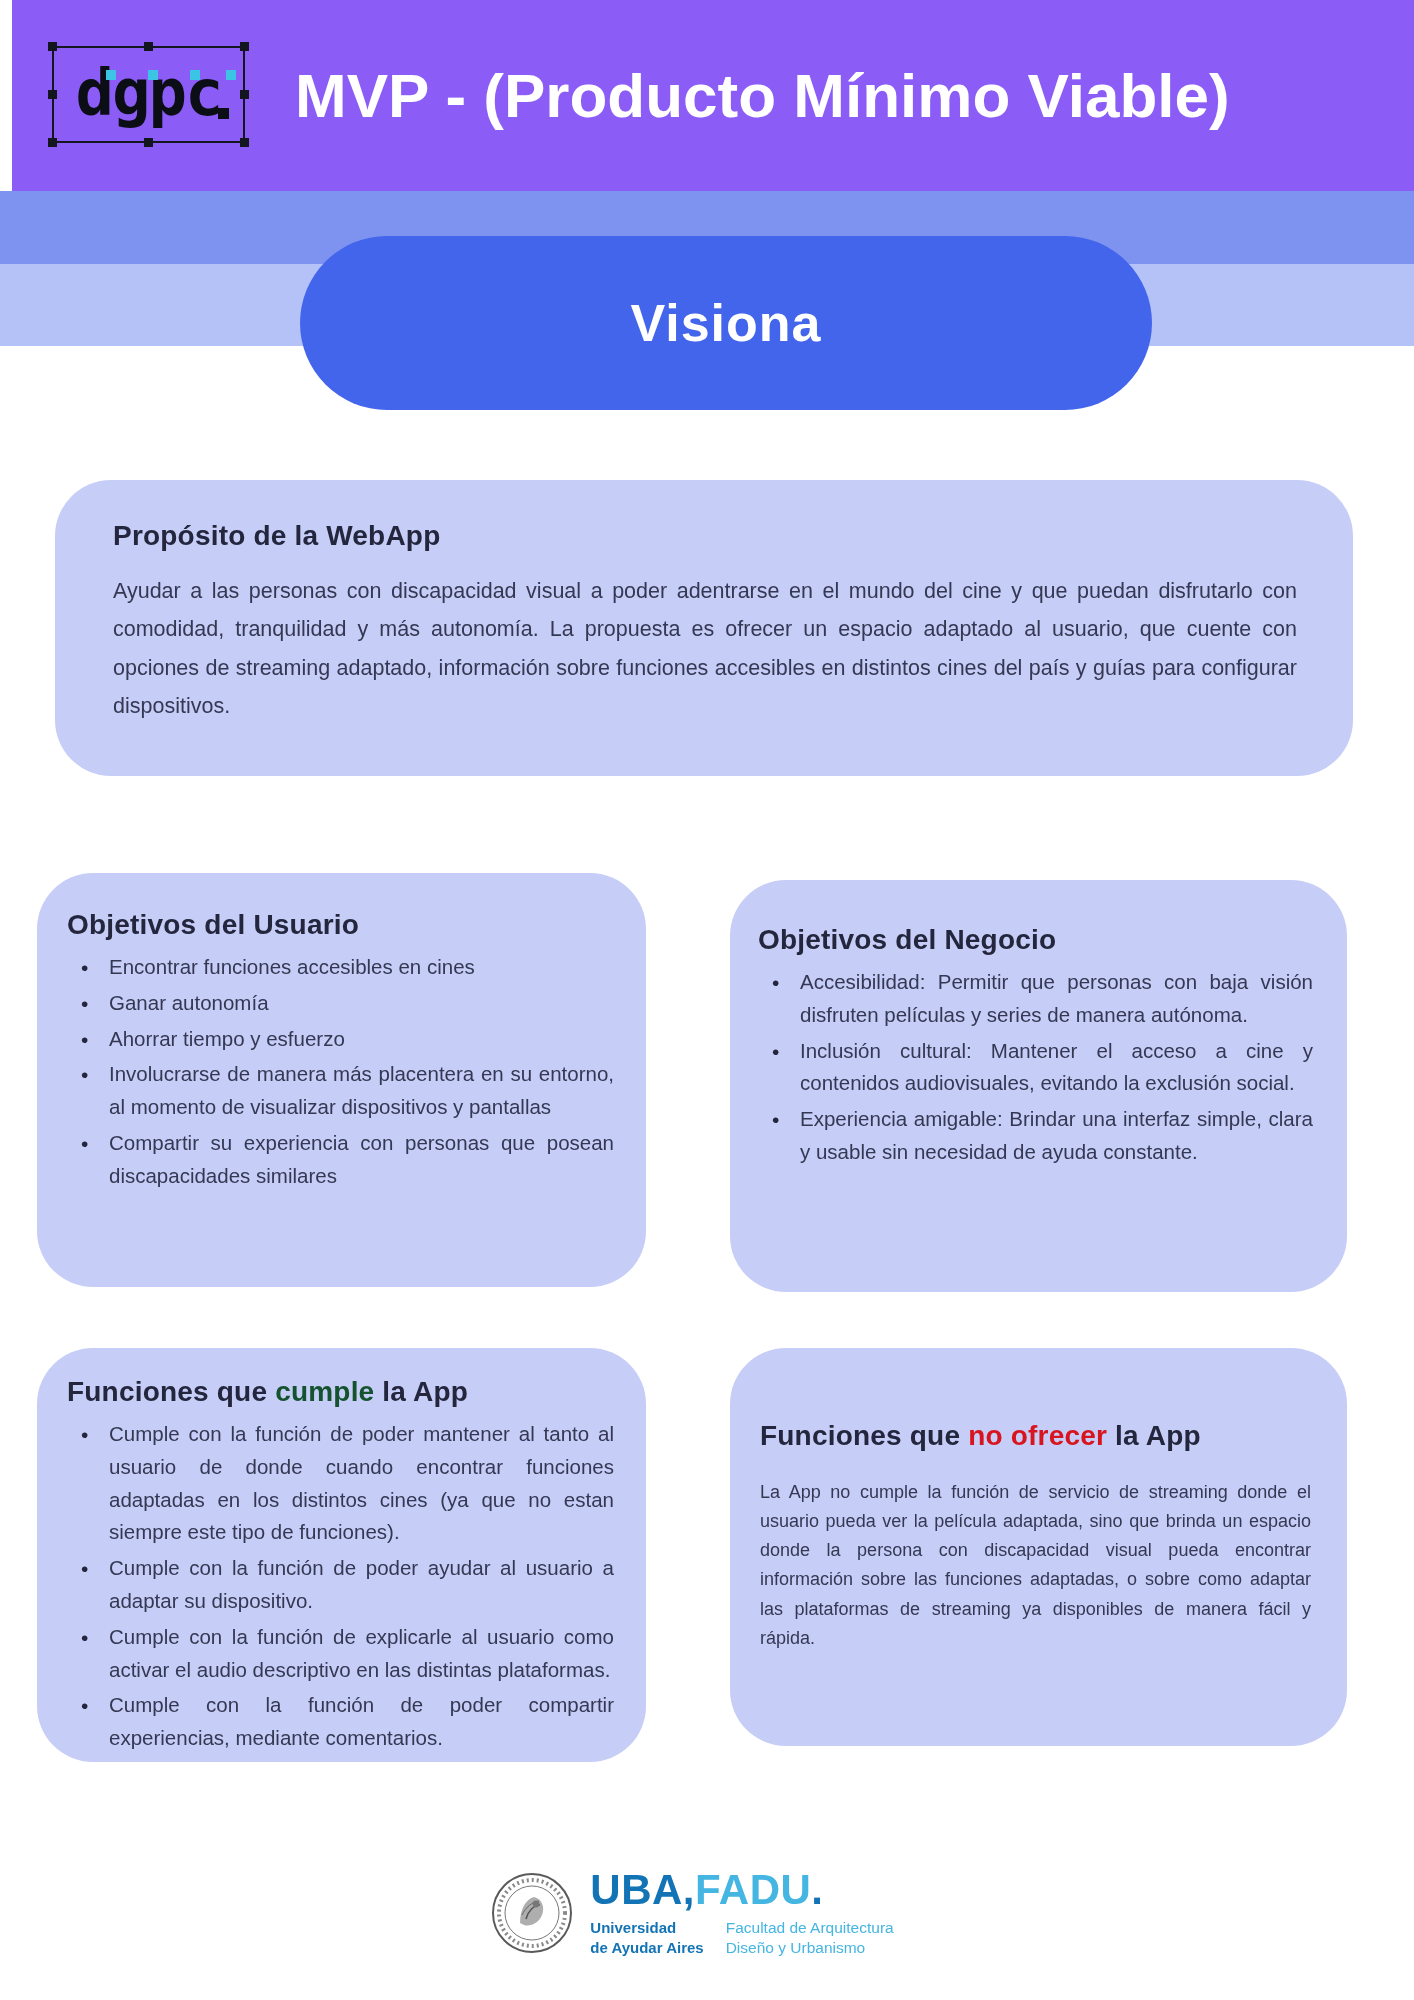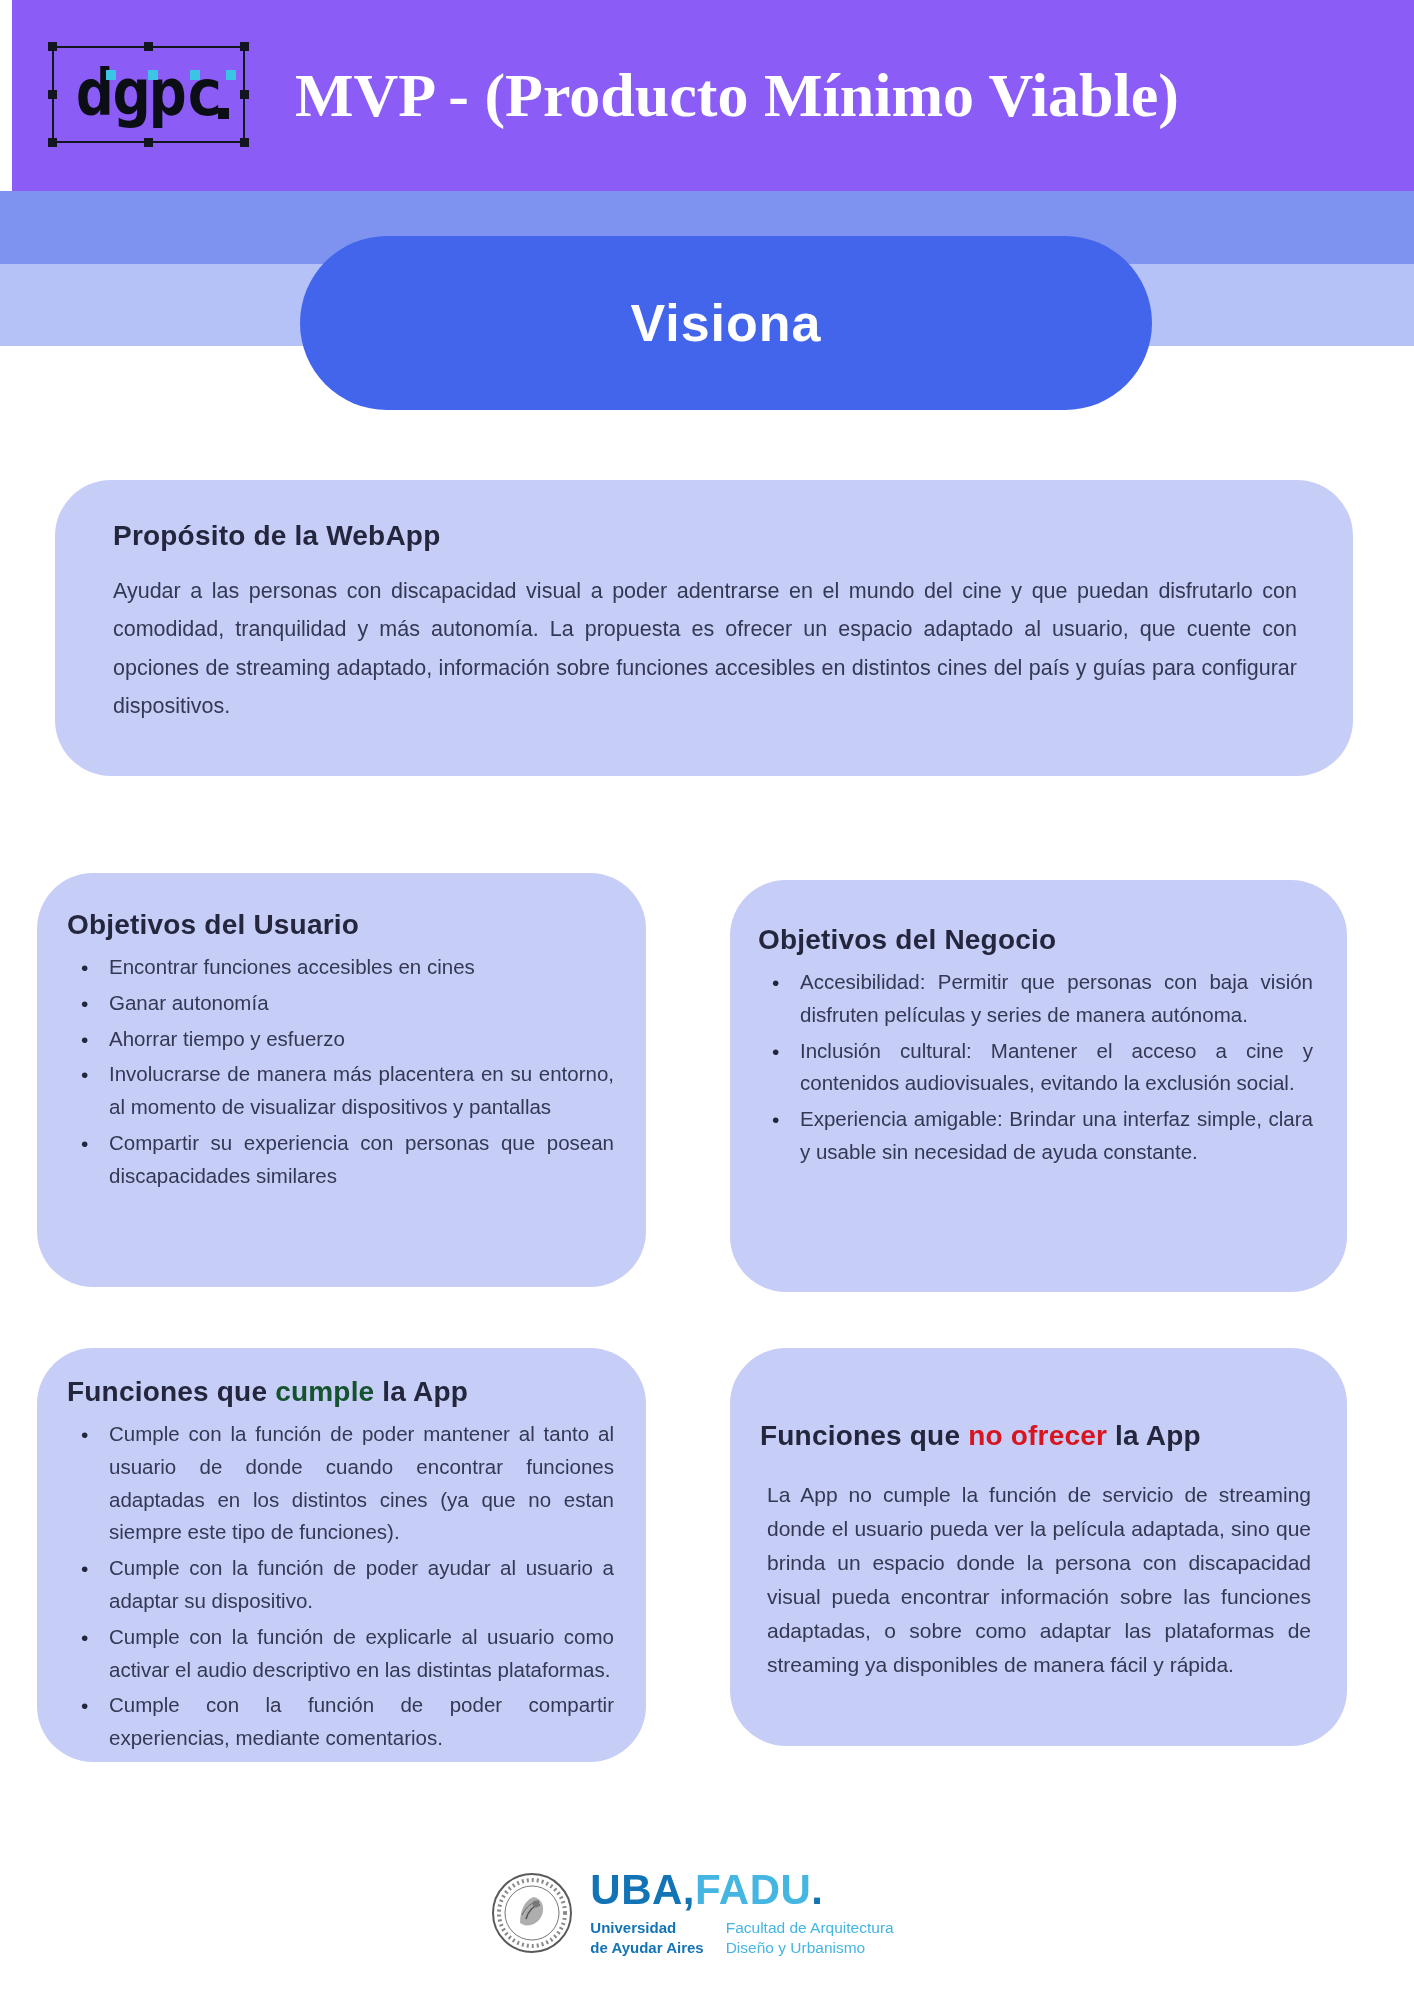--- a/index.html
+++ b/index.html
@@ -33,21 +33,20 @@
   .h-ml{left:-6px;top:50%;margin-top:-5px;} .h-mr{right:-6px;top:50%;margin-top:-5px;}
   .h-bl{left:-6px;bottom:-6px;} .h-bc{left:50%;margin-left:-5px;bottom:-6px;} .h-br{right:-6px;bottom:-6px;}
   .cyan-px{position:absolute;width:10px;height:10px;background:#3cc4e4;}
   .cp1{left:52px;top:22px;} .cp2{left:94px;top:22px;} .cp3{left:136px;top:22px;} .cp4{left:172px;top:22px;}
   .black-dot{position:absolute;width:11px;height:11px;background:#0c0e16;right:14px;bottom:22px;}
   .header-title{
     position:absolute;left:283px;top:0;height:191px;
     display:flex;align-items:center;
     color:#ffffff;font-size:62px;font-weight:bold;letter-spacing:0px;
     white-space:nowrap;
-    font-family:Liberation Serif, serif;
   }
 
   
   .band-medium{position:absolute;left:0;top:191px;width:1414px;height:73px;background:#7e93ef;}
   .band-light{position:absolute;left:0;top:264px;width:1414px;height:82px;background:#b5c2f7;}
 
   
   .pill{
     position:absolute;left:300px;top:236px;width:852px;height:174px;
     background:#4365ec;border-radius:88px;
@@ -79,21 +78,21 @@
     font-size:20.5px;line-height:1.6;text-align:justify;
     margin-bottom:3px;
   }
   .card ul li::before{
     content:"\2022";position:absolute;left:6px;top:0;
     color:#23263c;font-size:21px;
   }
   .hl-green{color:#14532d;}
   .hl-red{color:#d8151e;}
   .card-nocumple p{
-    margin:26px 0 0 7px;font-size:21px;line-height:1.62;text-align:justify;
+    margin:26px 0 0 0;font-size:18px;line-height:1.62;text-align:justify;
   }
 
   
   .footer{
     position:absolute;left:0;top:1868px;width:1384px;
     display:flex;align-items:center;justify-content:center;gap:16px;
   }
   .seal{flex:0 0 auto;}
   .fadu-block{display:flex;flex-direction:column;}
   .fadu-top{font-size:42px;line-height:1.05;letter-spacing:0.5px;}

